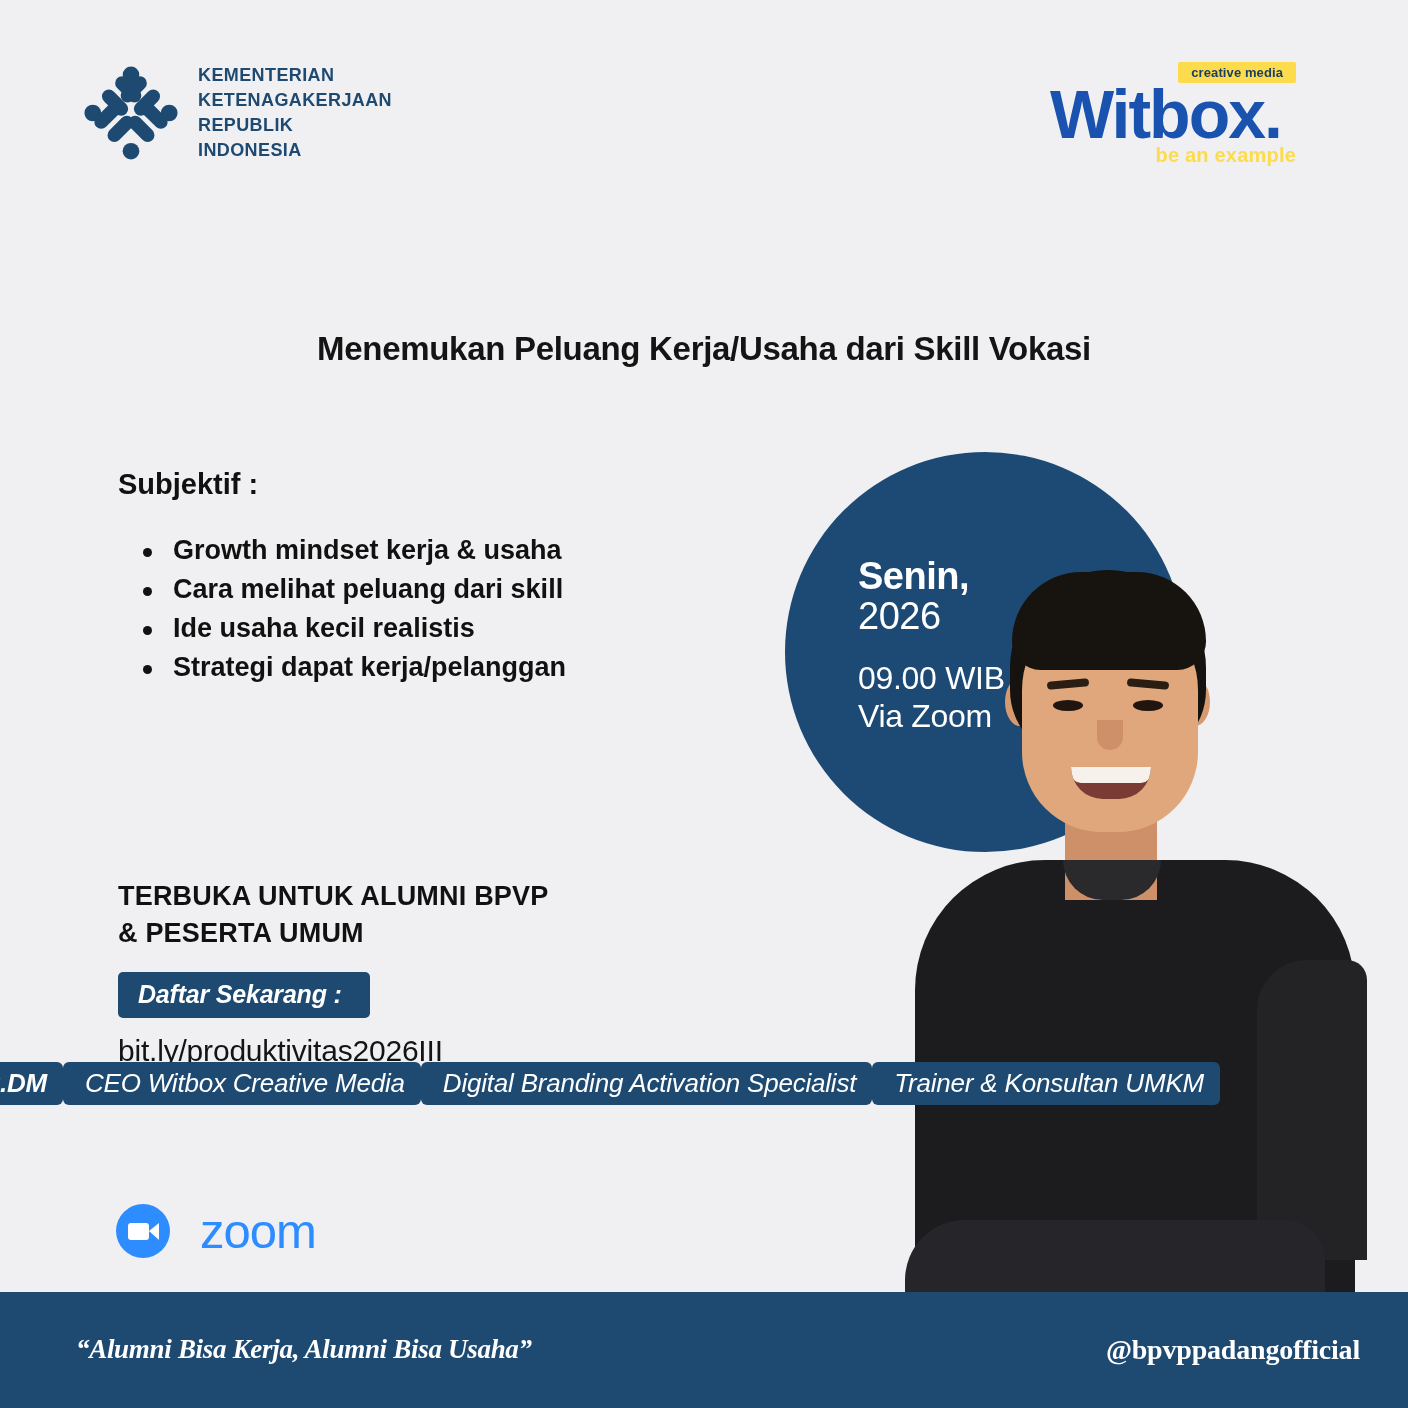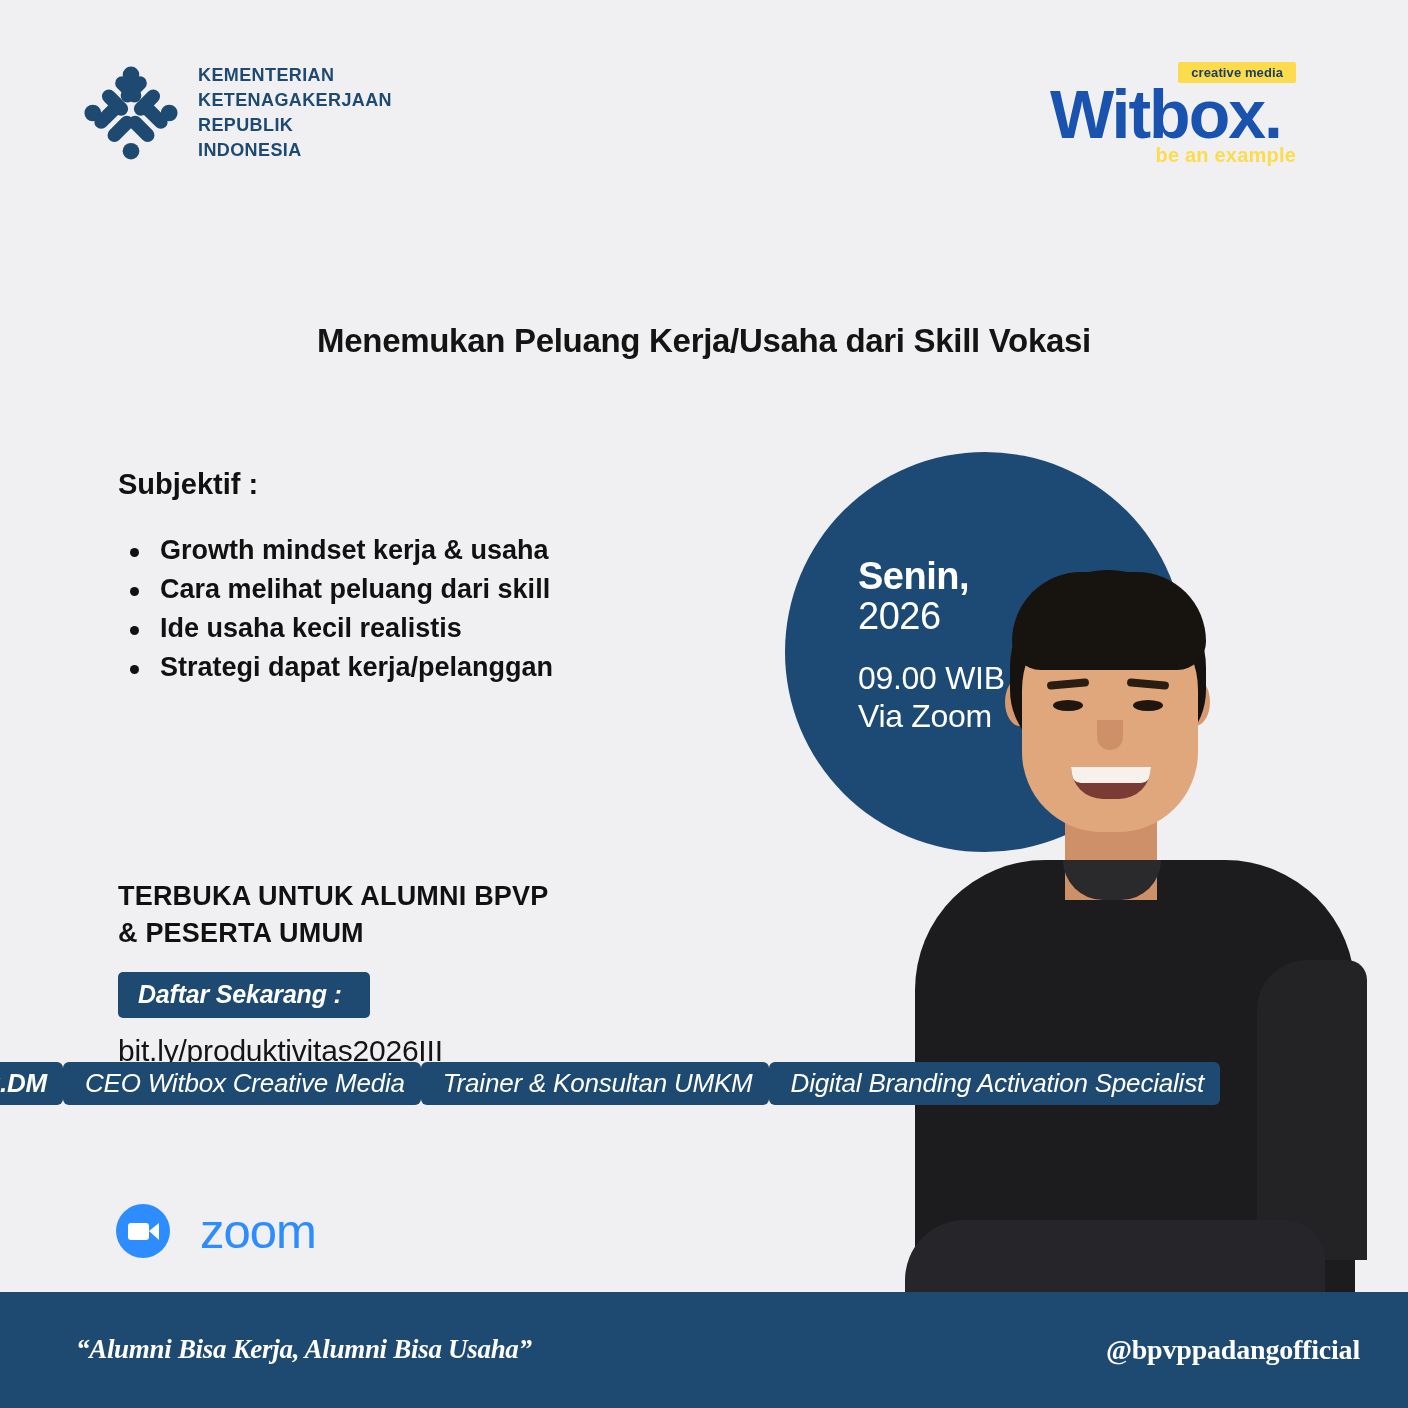--- a/index.html
+++ b/index.html
@@ -94,21 +94,21 @@
     font-size: 76px;
     font-weight: bold;
     color: #1E4A72;
     letter-spacing: -0.5px;
     line-height: 1;
   }
   .sub-title {
     position: absolute;
     left: 0;
     right: 0;
-    top: 320px;
+    top: 328px;
     text-align: center;
     font-size: 33px;
     font-weight: bold;
     color: #141414;
     letter-spacing: -0.3px;
     line-height: 1.25;
   }
 
   
   .left-col { position: absolute; left: 118px; top: 470px; width: 640px; }
@@ -122,21 +122,21 @@
   }
   .subjektif-body {
     font-size: 28px;
     color: #1a1a1a;
     line-height: 1.42;
     margin: 0 0 28px 0;
     max-width: 620px;
   }
   .bullet-list {
     list-style: none;
-    margin: 0;
+    margin: 13px;
     padding: 0;
   }
   .bullet-list li {
     font-size: 27px;
     font-weight: bold;
     color: #111111;
     line-height: 1.44;
     padding-left: 42px;
     position: relative;
   }
@@ -518,22 +518,22 @@
     <div class="ph-eye-r"></div>
     <div class="ph-nose"></div>
     <div class="ph-mouth">
       <div class="ph-teeth"></div>
     </div>
   </div>
 
   <div class="speaker-block">
     <div class="speaker-line name">Ahmad Hafizd, SE, C.DM</div>
     <div class="speaker-line">CEO Witbox Creative Media</div>
+    <div class="speaker-line">Digital Branding Activation Specialist</div>
     <div class="speaker-line">Trainer &amp; Konsultan UMKM</div>
-    <div class="speaker-line">Digital Branding Activation Specialist</div>
   </div>
 
   <div class="footer-bar">
     <div class="footer-quote">“Alumni Bisa Kerja, Alumni Bisa Usaha”</div>
     <div class="footer-handle">@bpvppadangofficial</div>
   </div>
 
 </div>
 
 </body></html>

